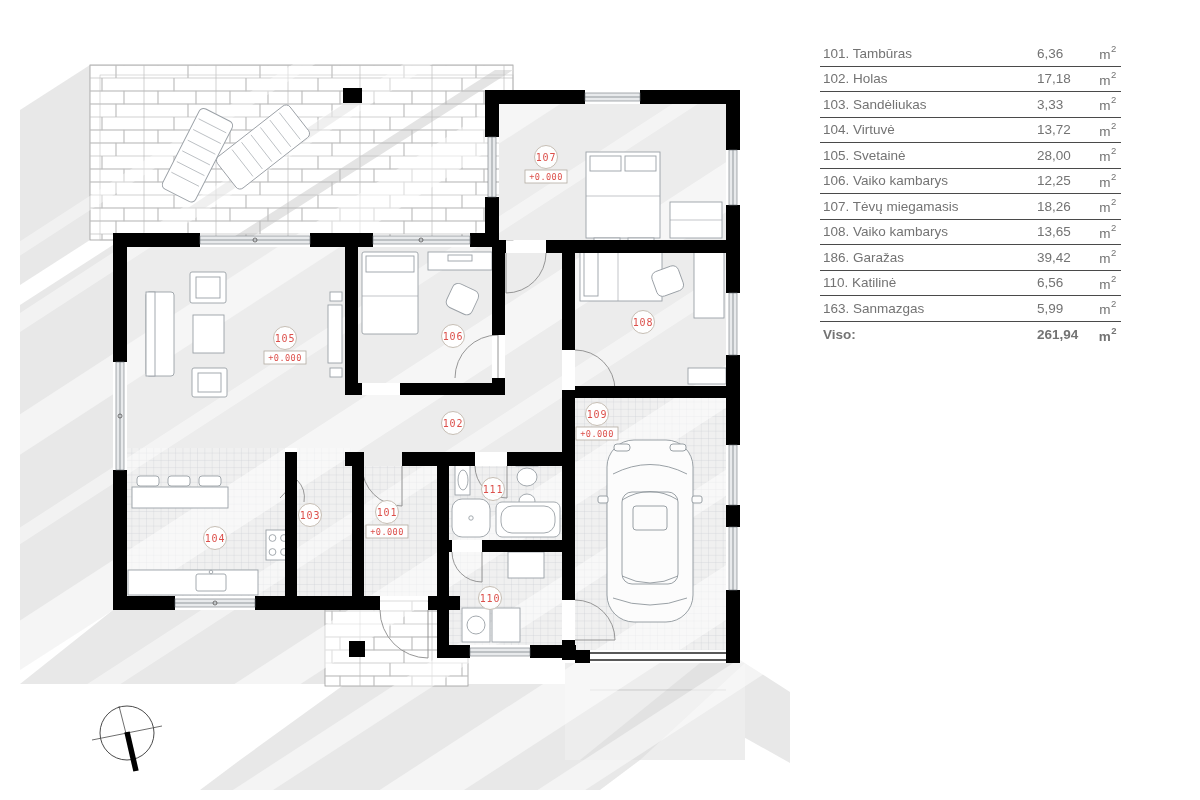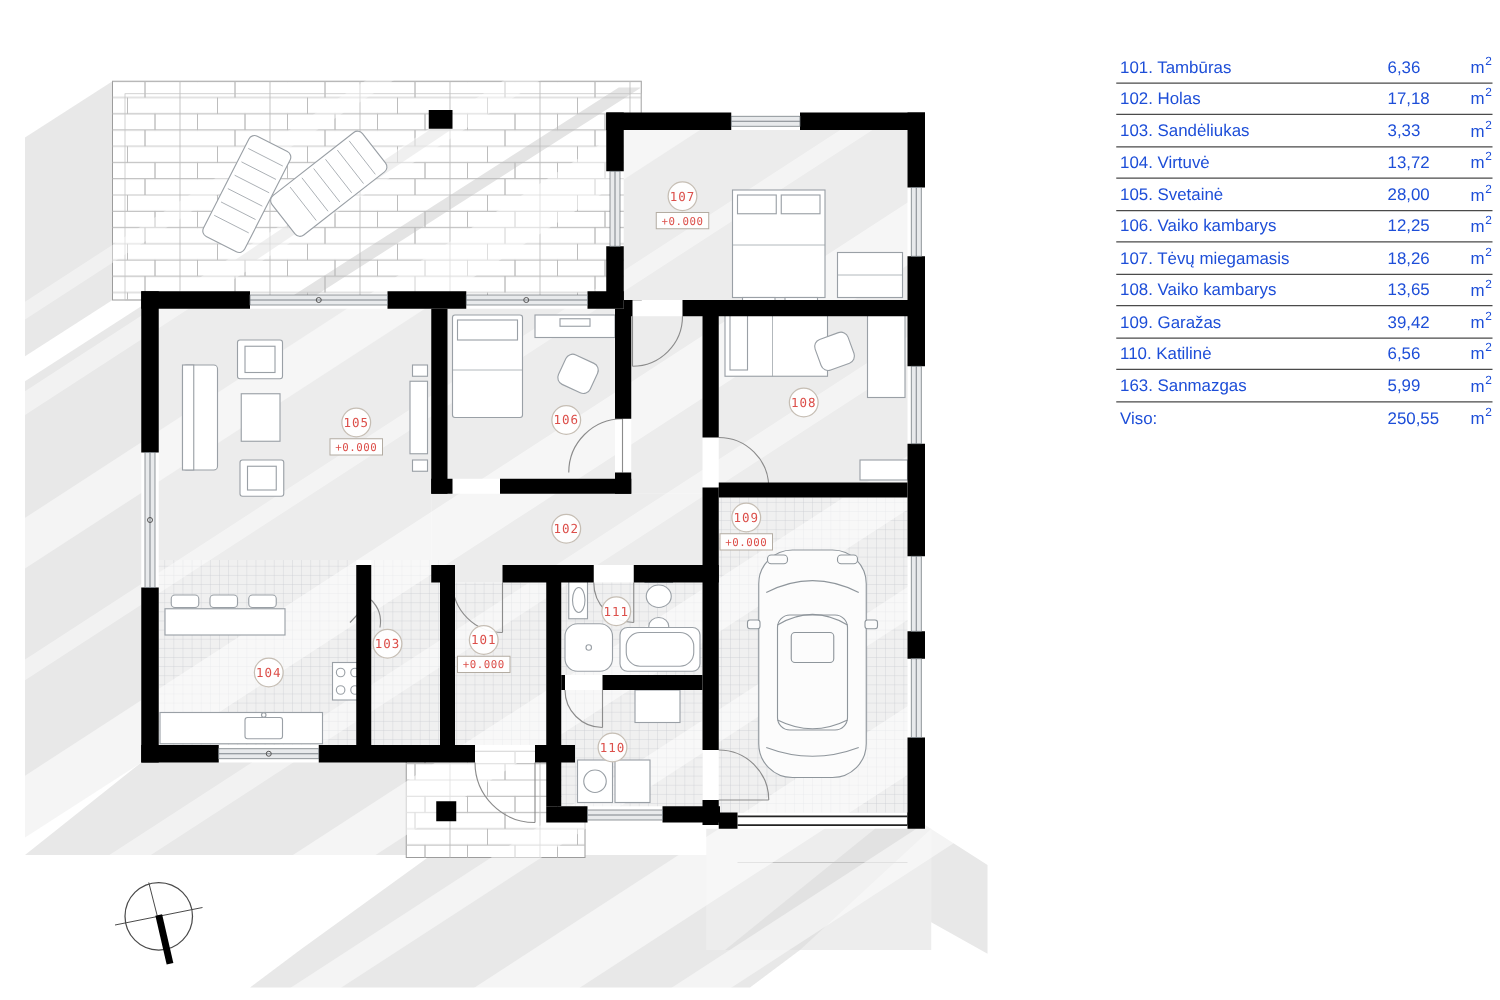--- a/index.html
+++ b/index.html
@@ -1,27 +1,27 @@
 <!DOCTYPE html>
 <html><head>
 <meta charset="utf-8">
 <style>
   html,body{margin:0;padding:0;}
   body{width:1200px;height:800px;background:#ffffff;position:relative;overflow:hidden;
        font-family:"Liberation Sans", sans-serif;}
   .stage{position:absolute;left:0;top:0;width:1200px;height:800px;background:#fff;}
   #plan-svg{position:absolute;left:0;top:0;}
-  .legend{position:absolute;left:893px;top:41px;width:301px;color:#1d4ed8;}
+  .legend{position:absolute;left:820px;top:41px;width:301px;color:#737373;}
   .lrow{display:flex;align-items:center;height:24.5px;border-bottom:1px solid #4a4a4a;
         font-size:13.5px;line-height:1;}
   .lrow .nm{flex:1;padding-left:3px;white-space:nowrap;}
   .lrow .val{width:58px;text-align:left;white-space:nowrap;}
-  .lrow .unit{width:25px;text-align:right;padding-right:1px;white-space:nowrap;}
+  .lrow .unit{width:25px;text-align:center;padding-right:1px;white-space:nowrap;}
   .lrow .unit sup{font-size:9.5px;position:relative;top:-1px;left:0.5px;}
-  .lrow.total{font-weight:normal;border-bottom:none;height:26px;}
+  .lrow.total{font-weight:bold;border-bottom:none;height:26px;}
 </style>
 </head>
 <body>
 
 <div class="stage">
 
 <svg id="plan-svg" width="810" height="800" viewBox="0 0 810 800" xmlns="http://www.w3.org/2000/svg">
   <defs>
     <pattern id="stones" width="72" height="39" patternUnits="userSpaceOnUse">
       <g fill="none" stroke="#bcbcbc" stroke-width="0.7">
@@ -401,35 +401,35 @@
           <span class="nm">107. Tėvų miegamasis</span>
           <span class="val">18,26</span>
           <span class="unit"><span>m</span><sup>2</sup></span>
         </div>
         <div class="lrow">
           <span class="nm">108. Vaiko kambarys</span>
           <span class="val">13,65</span>
           <span class="unit"><span>m</span><sup>2</sup></span>
         </div>
         <div class="lrow">
-          <span class="nm">109. Garažas</span>
+          <span class="nm">186. Garažas</span>
           <span class="val">39,42</span>
           <span class="unit"><span>m</span><sup>2</sup></span>
         </div>
         <div class="lrow">
           <span class="nm">110. Katilinė</span>
           <span class="val">6,56</span>
           <span class="unit"><span>m</span><sup>2</sup></span>
         </div>
         <div class="lrow">
           <span class="nm">163. Sanmazgas</span>
           <span class="val">5,99</span>
           <span class="unit"><span>m</span><sup>2</sup></span>
         </div>
       </div>
   <div class="lrow total">
     <span class="nm">Viso:</span>
-    <span class="val">250,55</span>
+    <span class="val">261,94</span>
     <span class="unit"><span>m</span><sup>2</sup></span>
   </div>
 </div>
 
 </div>
 
 </body></html>

